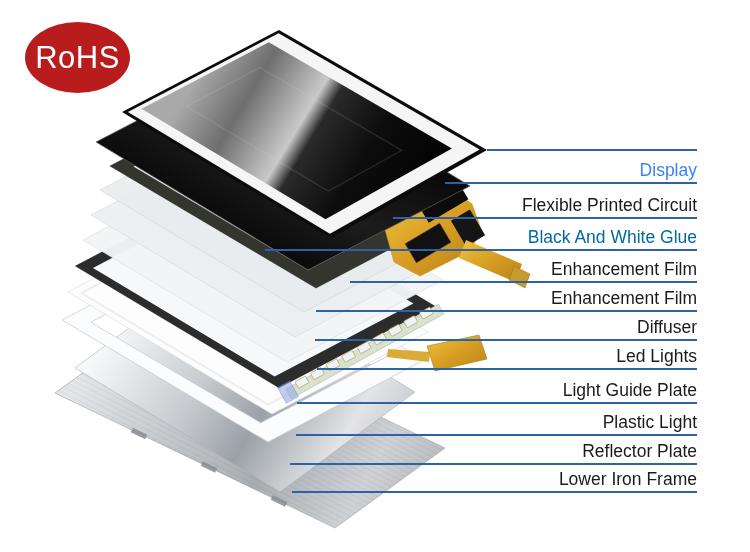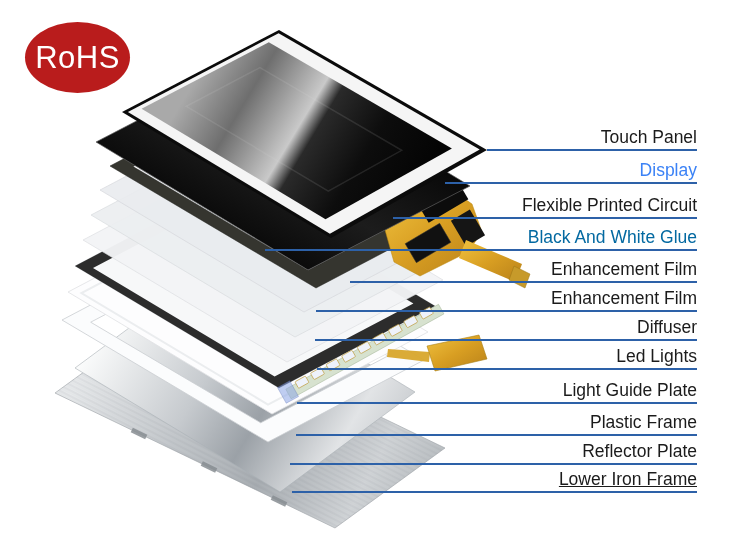--- a/index.html
+++ b/index.html
@@ -99,36 +99,35 @@
       <polygon points="258.0,58.0 470.0,186.0 308.0,270.0 96.0,142.0" fill="url(#gDisplay)" stroke="#5f5f5f" stroke-width="0.7"></polygon>
       <polygon points="279.0,30.0 487.0,150.0 331.0,238.0 122.0,112.0" fill="#0b0b0b"></polygon>
       <polygon points="278.6,33.2 479.7,149.4 329.9,233.7 127.9,112.0" fill="#f5f5f5"></polygon>
       <polygon points="268.8,42.2 451.9,148.4 325.5,219.2 141.6,108.8" fill="url(#gScreen)"></polygon>
       <polygon points="260.0,67.6 401.7,150.3 328.3,191.1 186.3,106.4" fill="none" stroke="rgba(220,220,220,0.12)" stroke-width="1.5"></polygon>
     </svg>
   <div class="badge" style="background: #b91c1c; color: rgb(255, 255, 255);">
     <span>RoHS</span>
   </div>
 <div class="leader" style="left: 487px; top: 149px; width: 210px; background: rgb(45, 97, 168);"></div>
-    <div class="lab" style="top: 126px; color: rgb(27, 27, 27);">Touch Panel</div>
     <div class="leader" style="left: 445px; top: 182px; width: 252px; background: rgb(45, 97, 168);"></div>
     <div class="lab" style="top: 159px; color: #3b82f6; margin-left: 26px;">Display</div>
     <div class="leader" style="left: 393px; top: 217px; width: 304px; background: rgb(45, 97, 168);"></div>
     <div class="lab" style="top: 194px; color: rgb(27, 27, 27);">Flexible Printed Circuit</div>
     <div class="leader" style="left: 265px; top: 249px; width: 432px; background: rgb(45, 97, 168);"></div>
     <div class="lab" style="top: 226px; color: #0369a1;">Black And White Glue</div>
     <div class="leader" style="left: 350px; top: 281px; width: 347px; background: rgb(45, 97, 168);"></div>
     <div class="lab" style="top: 258px; color: rgb(27, 27, 27);">Enhancement Film</div>
     <div class="leader" style="left: 316px; top: 310px; width: 381px; background: rgb(45, 97, 168);"></div>
     <div class="lab" style="top: 287px; color: rgb(27, 27, 27);">Enhancement Film</div>
     <div class="leader" style="left: 315px; top: 339px; width: 382px; background: rgb(45, 97, 168);"></div>
     <div class="lab" style="top: 316px; color: rgb(27, 27, 27);">Diffuser</div>
     <div class="leader" style="left: 317px; top: 368px; width: 380px; background: rgb(45, 97, 168);"></div>
     <div class="lab" style="top: 345px; color: rgb(27, 27, 27); text-align: center;">Led Lights</div>
     <div class="leader" style="left: 297px; top: 402px; width: 400px; background: rgb(45, 97, 168);"></div>
     <div class="lab" style="top: 379px; color: rgb(27, 27, 27);">Light Guide Plate</div>
     <div class="leader" style="left: 296px; top: 434px; width: 401px; background: rgb(45, 97, 168);"></div>
-    <div class="lab" style="top: 411px; color: rgb(27, 27, 27);">Plastic Frame</div>
+    <div class="lab" style="top: 411px; color: rgb(27, 27, 27);">Plastic Light</div>
     <div class="leader" style="left: 290px; top: 463px; width: 407px; background: rgb(45, 97, 168);"></div>
     <div class="lab" style="top: 440px; color: rgb(27, 27, 27);">Reflector Plate</div>
     <div class="leader" style="left: 292px; top: 491px; width: 405px; background: rgb(45, 97, 168);"></div>
-    <div class="lab" style="top: 468px; color: rgb(27, 27, 27); text-decoration: underline;">Lower Iron Frame</div>
+    <div class="lab" style="top: 468px; color: rgb(27, 27, 27);">Lower Iron Frame</div>
   </div>
 
 </body></html>

